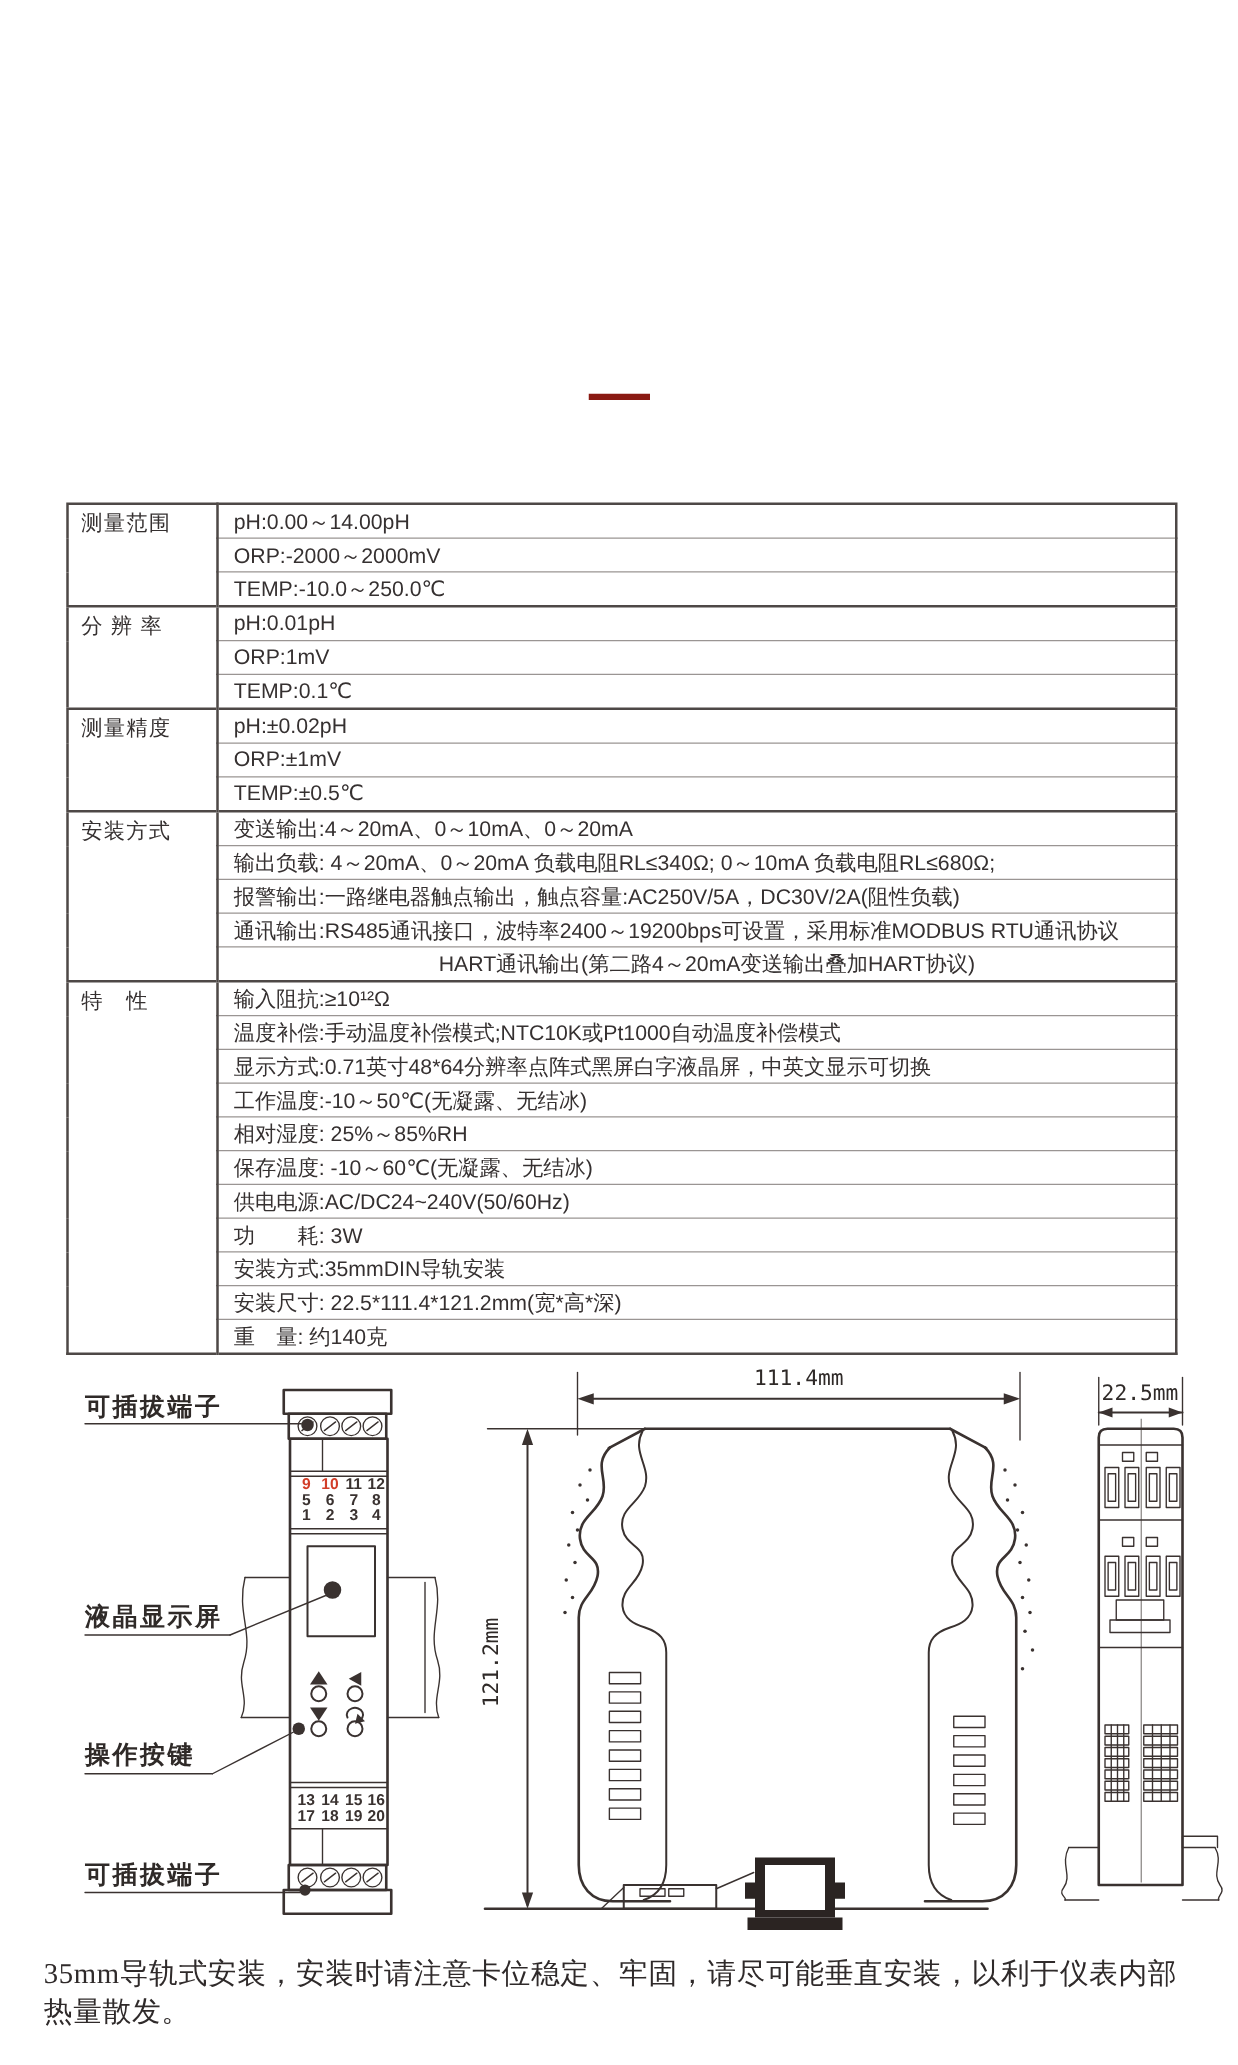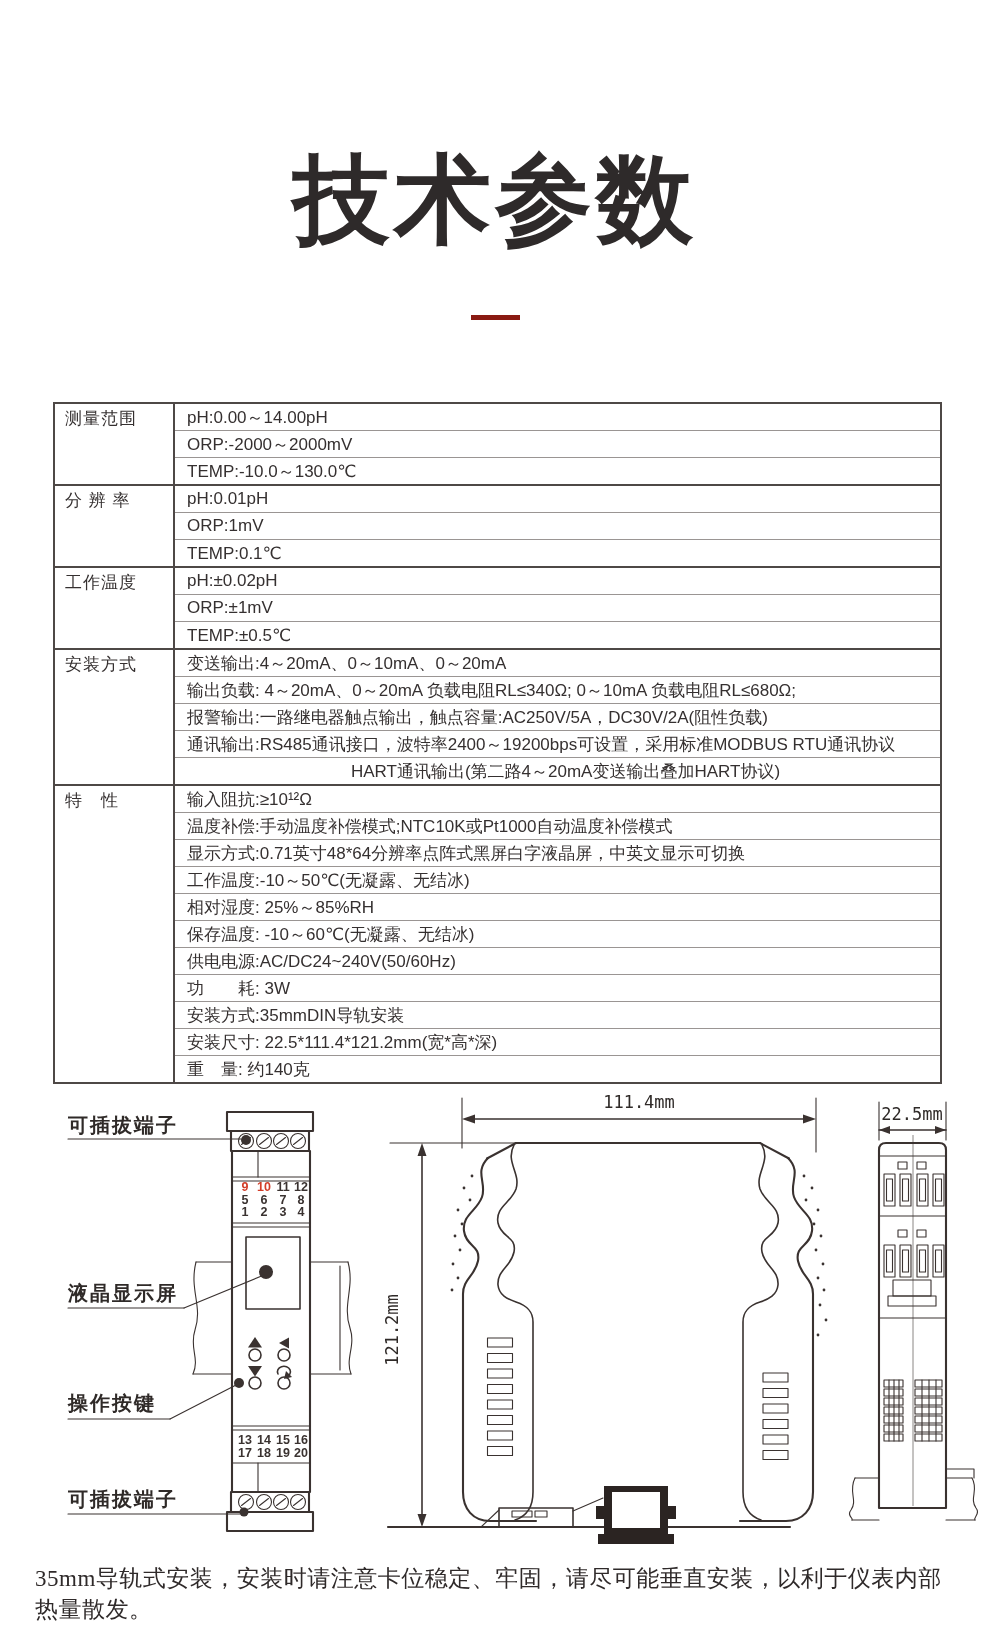--- a/index.html
+++ b/index.html
@@ -34,50 +34,49 @@
   text.tnred{fill:#d23d28;}
   
   .footer-note{position:absolute;top:1563px;left:35px;width:930px;
                font-size:23px;color:#2f2a2a;letter-spacing:0.5px;font-family:Liberation Serif, serif;}
 </style>
 </head>
 <body>
 
 <div class="page">
 
-  <div class="title">技术参数</div>
   <div class="red-divider"></div>
 
   <div class="spec-wrap">
     <table class="spec">
       <tbody>
         <tr class="gs">
           <td class="lbl" rowspan="3">测量范围</td>
           <td>pH:0.00～14.00pH</td>
           </tr>
         <tr>
             <td>ORP:-2000～2000mV</td>
           </tr>
         <tr>
-            <td>TEMP:-10.0～130.0℃</td>
+            <td>TEMP:-10.0～250.0℃</td>
           </tr>
 
         <tr class="gs">
           <td class="lbl" rowspan="3">分 辨 率</td>
           <td>pH:0.01pH</td>
           </tr>
         <tr>
             <td>ORP:1mV</td>
           </tr>
         <tr>
             <td>TEMP:0.1℃</td>
           </tr>
 
         <tr class="gs">
-          <td class="lbl" rowspan="3">工作温度</td>
+          <td class="lbl" rowspan="3">测量精度</td>
           <td>pH:±0.02pH</td>
           </tr>
         <tr>
             <td>ORP:±1mV</td>
           </tr>
         <tr>
             <td>TEMP:±0.5℃</td>
           </tr>
 
         <tr class="gs">

